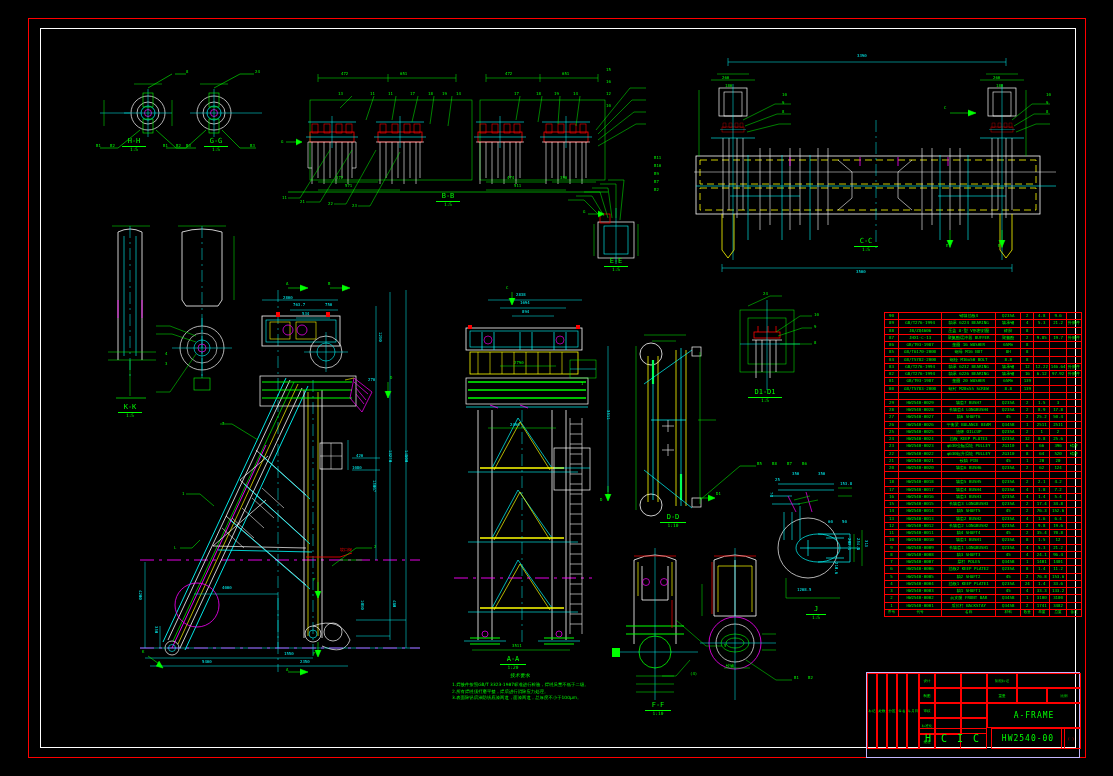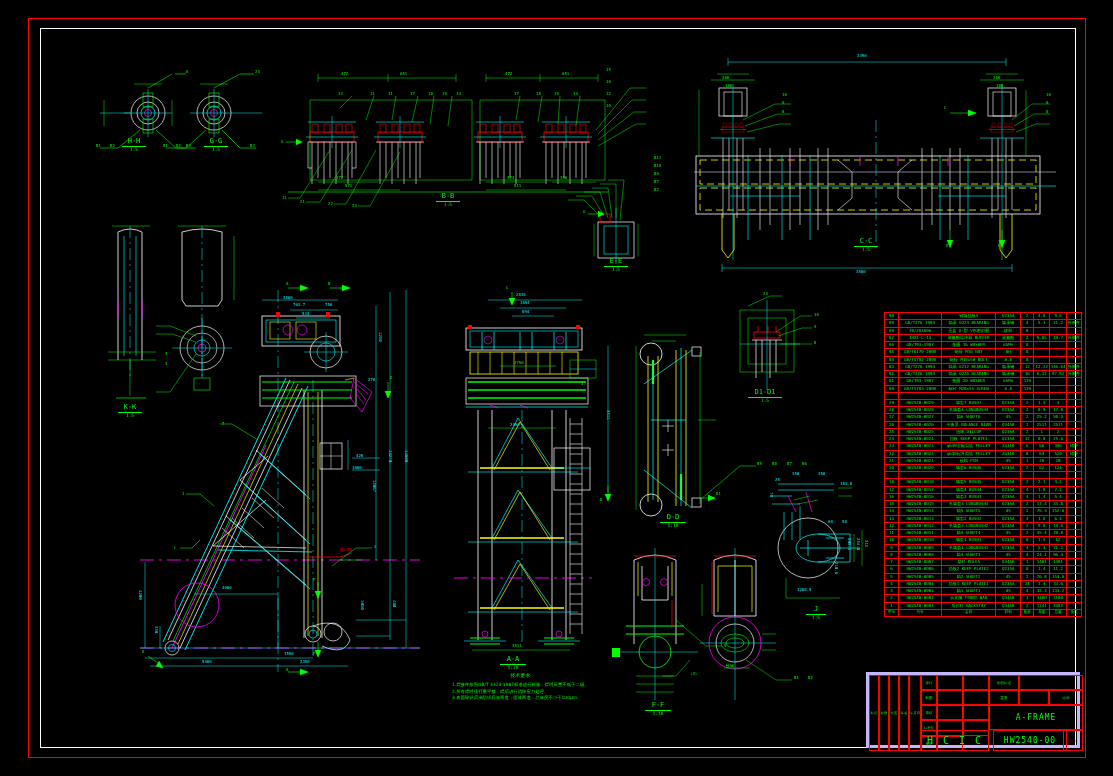--- a/index.html
+++ b/index.html
@@ -59,22 +59,22 @@
   .bom td.c-wt    { width: 16px; }
   .bom td.c-tot   { width: 16px; }
   .bom td.c-rem   { width: 15px; }
   .bom tr.blank td { height: 7px; }
   .bom td.hdr { font-size: 3.6px; }
 
   
   .titleblock {
     position: absolute;
     left: 866px; top: 672px;
-    width: 214px; height: 76px;
-    border: 3px solid #c4b5fd;
+    width: 214px; height: 86px;
+    border: 1px solid #c4b5fd;
     padding-left: 16px;
   }
   .tb-cell {
     position: absolute;
     border: 0.5px solid #ff0000;
     color: #00ff00;
     font-size: 4px;
     display: flex;
     align-items: center;
     justify-content: center;

